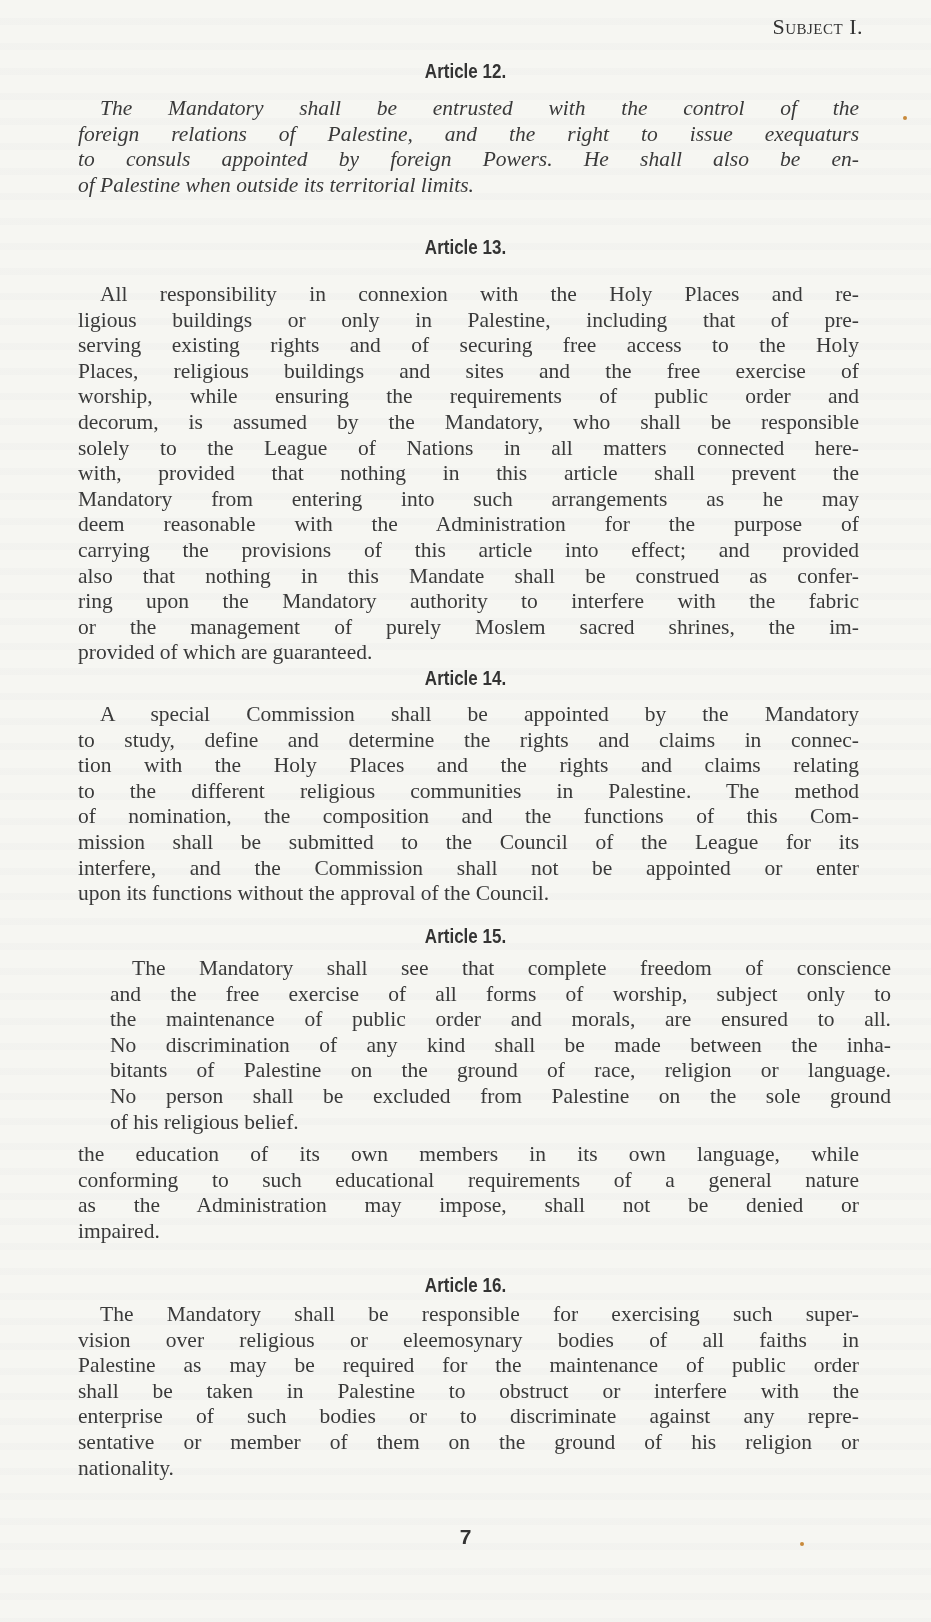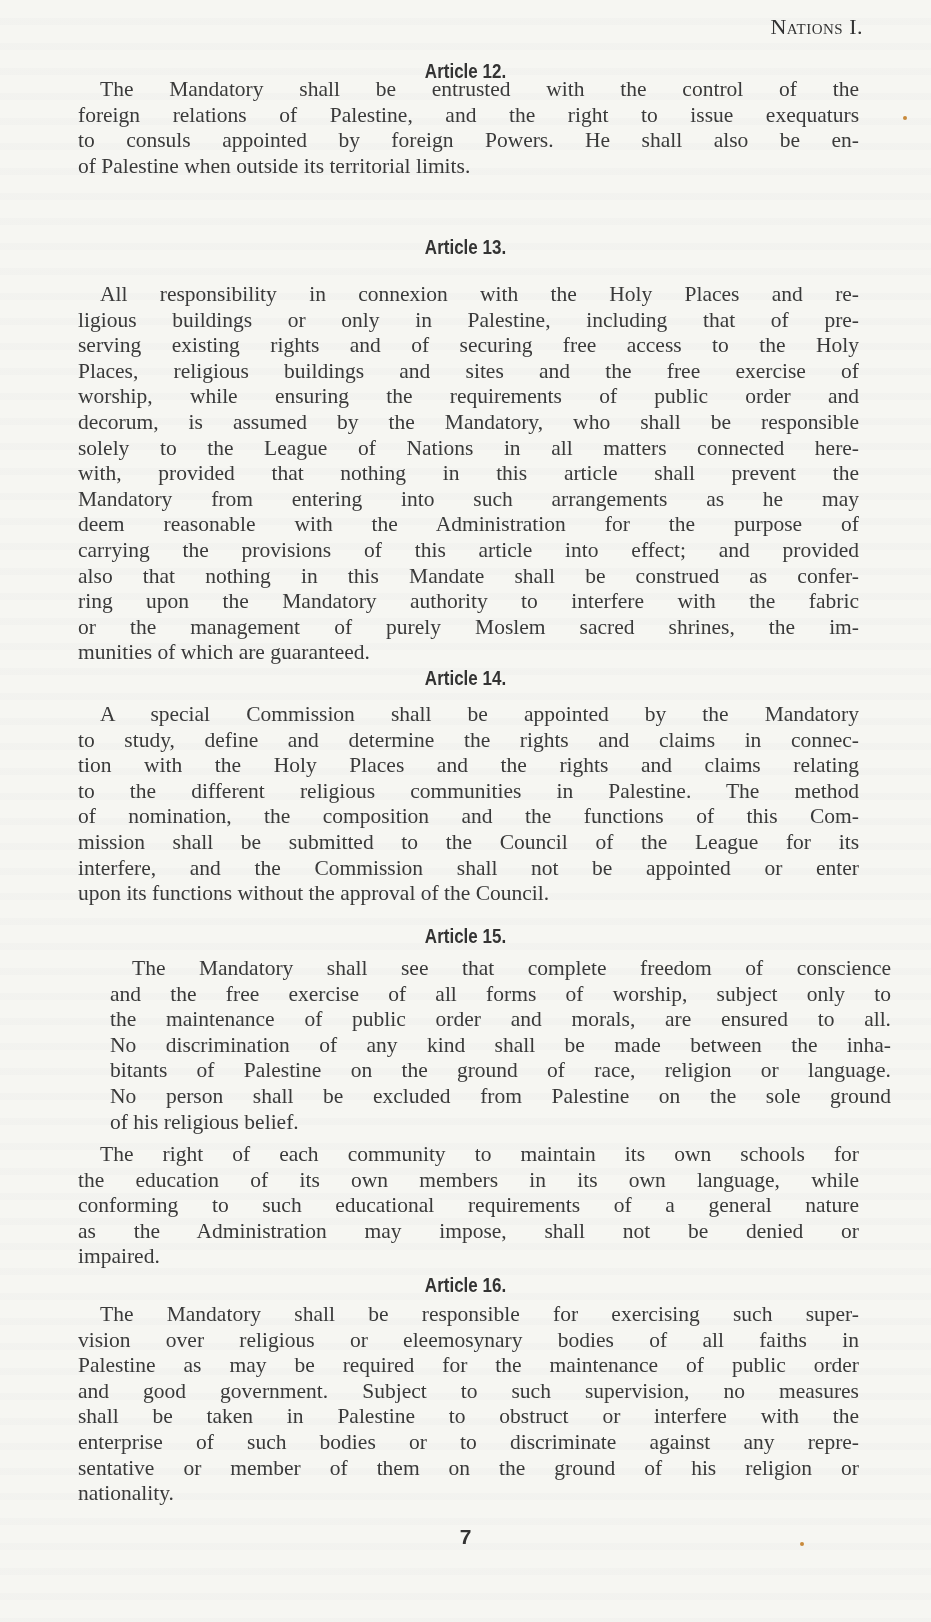--- a/index.html
+++ b/index.html
@@ -95,24 +95,24 @@
       border-radius: 50%;
       background: #c8893a;
     }
   </style>
 </head>
 <body>
 
 <div class="page">
   <div class="bleed"></div>
 
-  <div class="running-head">Nations I.</div>
+  <div class="running-head">Subject I.</div>
 
   <div class="article-heading" style="top:60px;">Article 12.</div>
-  <div class="para" style="top:77px;">
+  <div class="para" style="top:96px;font-style:italic;">
     <span class="line indent">The Mandatory shall be entrusted with the control of the</span>
     <span class="line">foreign relations of Palestine, and the right to issue exequaturs</span>
     <span class="line">to consuls appointed by foreign Powers. He shall also be en-</span>
     <span class="line last">of Palestine when outside its territorial limits.</span>
   </div>
 
   <div class="article-heading" style="top:236px;">Article 13.</div>
   <div class="para" style="top:270px;margin-top:12px;">
     <span class="line indent">All responsibility in connexion with the Holy Places and re-</span>
     <span class="line">ligious buildings or only in Palestine, including that of pre-</span>
@@ -121,21 +121,21 @@
     <span class="line">worship, while ensuring the requirements of public order and</span>
     <span class="line">decorum, is assumed by the Mandatory, who shall be responsible</span>
     <span class="line">solely to the League of Nations in all matters connected here-</span>
     <span class="line">with, provided that nothing in this article shall prevent the</span>
     <span class="line">Mandatory from entering into such arrangements as he may</span>
     <span class="line">deem reasonable with the Administration for the purpose of</span>
     <span class="line">carrying the provisions of this article into effect; and provided</span>
     <span class="line">also that nothing in this Mandate shall be construed as confer-</span>
     <span class="line">ring upon the Mandatory authority to interfere with the fabric</span>
     <span class="line">or the management of purely Moslem sacred shrines, the im-</span>
-    <span class="line last">munities of which are guaranteed.</span>
+    <span class="line last">provided of which are guaranteed.</span>
   </div>
 
   <div class="article-heading" style="top:667px;">Article 14.</div>
   <div class="para" style="top:702px;">
     <span class="line indent">A special Commission shall be appointed by the Mandatory</span>
     <span class="line">to study, define and determine the rights and claims in connec-</span>
     <span class="line">tion with the Holy Places and the rights and claims relating</span>
     <span class="line">to the different religious communities in Palestine. The method</span>
     <span class="line">of nomination, the composition and the functions of this Com-</span>
     <span class="line">mission shall be submitted to the Council of the League for its</span>
@@ -147,33 +147,31 @@
   <div class="para" style="top:956px;margin-left:32px;">
     <span class="line indent">The Mandatory shall see that complete freedom of conscience</span>
     <span class="line">and the free exercise of all forms of worship, subject only to</span>
     <span class="line">the maintenance of public order and morals, are ensured to all.</span>
     <span class="line">No discrimination of any kind shall be made between the inha-</span>
     <span class="line">bitants of Palestine on the ground of race, religion or language.</span>
     <span class="line">No person shall be excluded from Palestine on the sole ground</span>
     <span class="line last">of his religious belief.</span>
   </div>
   <div class="para" style="top:1142px;">
-    <span class="line indent">The right of each community to maintain its own schools for</span>
     <span class="line">the education of its own members in its own language, while</span>
     <span class="line">conforming to such educational requirements of a general nature</span>
     <span class="line">as the Administration may impose, shall not be denied or</span>
     <span class="line last">impaired.</span>
   </div>
 
   <div class="article-heading" style="top:1274px;">Article 16.</div>
   <div class="para" style="top:1302px;">
     <span class="line indent">The Mandatory shall be responsible for exercising such super-</span>
     <span class="line">vision over religious or eleemosynary bodies of all faiths in</span>
     <span class="line">Palestine as may be required for the maintenance of public order</span>
-    <span class="line">and good government. Subject to such supervision, no measures</span>
     <span class="line">shall be taken in Palestine to obstruct or interfere with the</span>
     <span class="line">enterprise of such bodies or to discriminate against any repre-</span>
     <span class="line">sentative or member of them on the ground of his religion or</span>
     <span class="line last">nationality.</span>
   </div>
 
   <div class="folio">7</div>
 
   <div class="spot" style="left:903px; top:116px;"></div>
   <div class="spot" style="left:800px; top:1542px;"></div>

